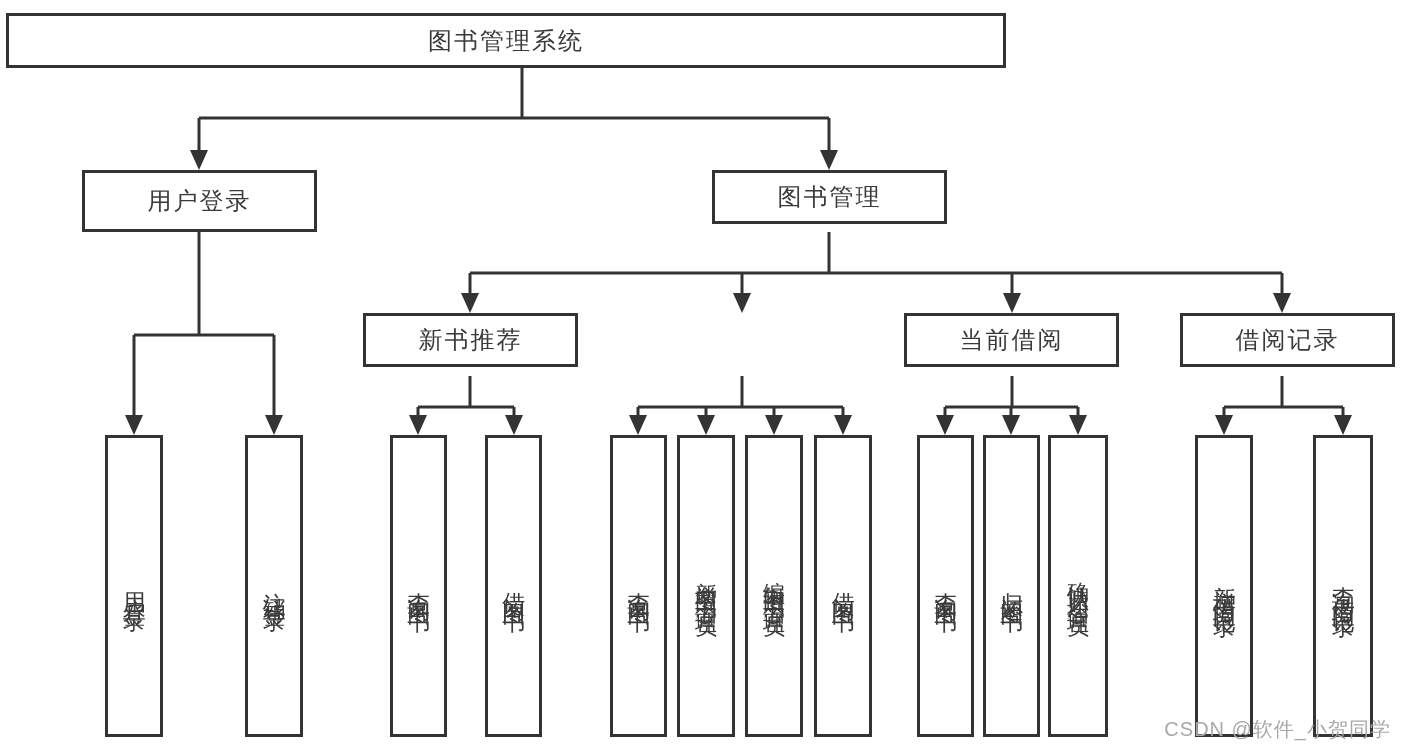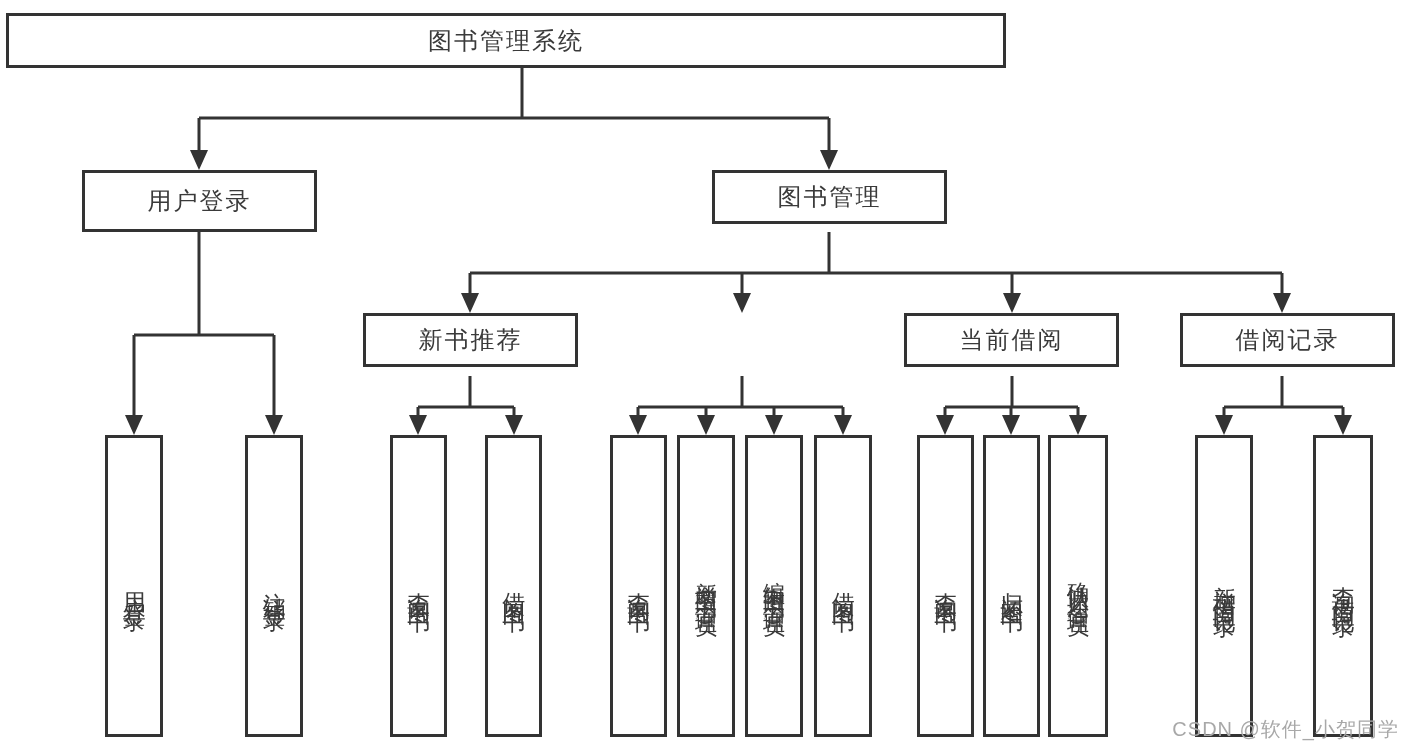--- a/index.html
+++ b/index.html
@@ -71,21 +71,21 @@
   #n-bb-add          { left: 677px;  }
   #n-bb-edit         { left: 745px;  }
   #n-bb-borrow       { left: 814px;  width: 58px; }
   #n-cb-query        { left: 917px;  width: 57px; }
   #n-cb-return       { left: 983px;  width: 57px; }
   #n-cb-confirm      { left: 1048px; width: 60px; }
   #n-br-add          { left: 1195px; }
   #n-br-query        { left: 1313px; width: 60px; }
   #watermark {
     position: absolute;
-    right: 6px;
+    right: 14px;
     bottom: 4px;
     font-size: 20px;
     color: #a8a8a8;
     letter-spacing: 1px;
     white-space: nowrap;
   }
 </style>
 </head>
 <body>
 

